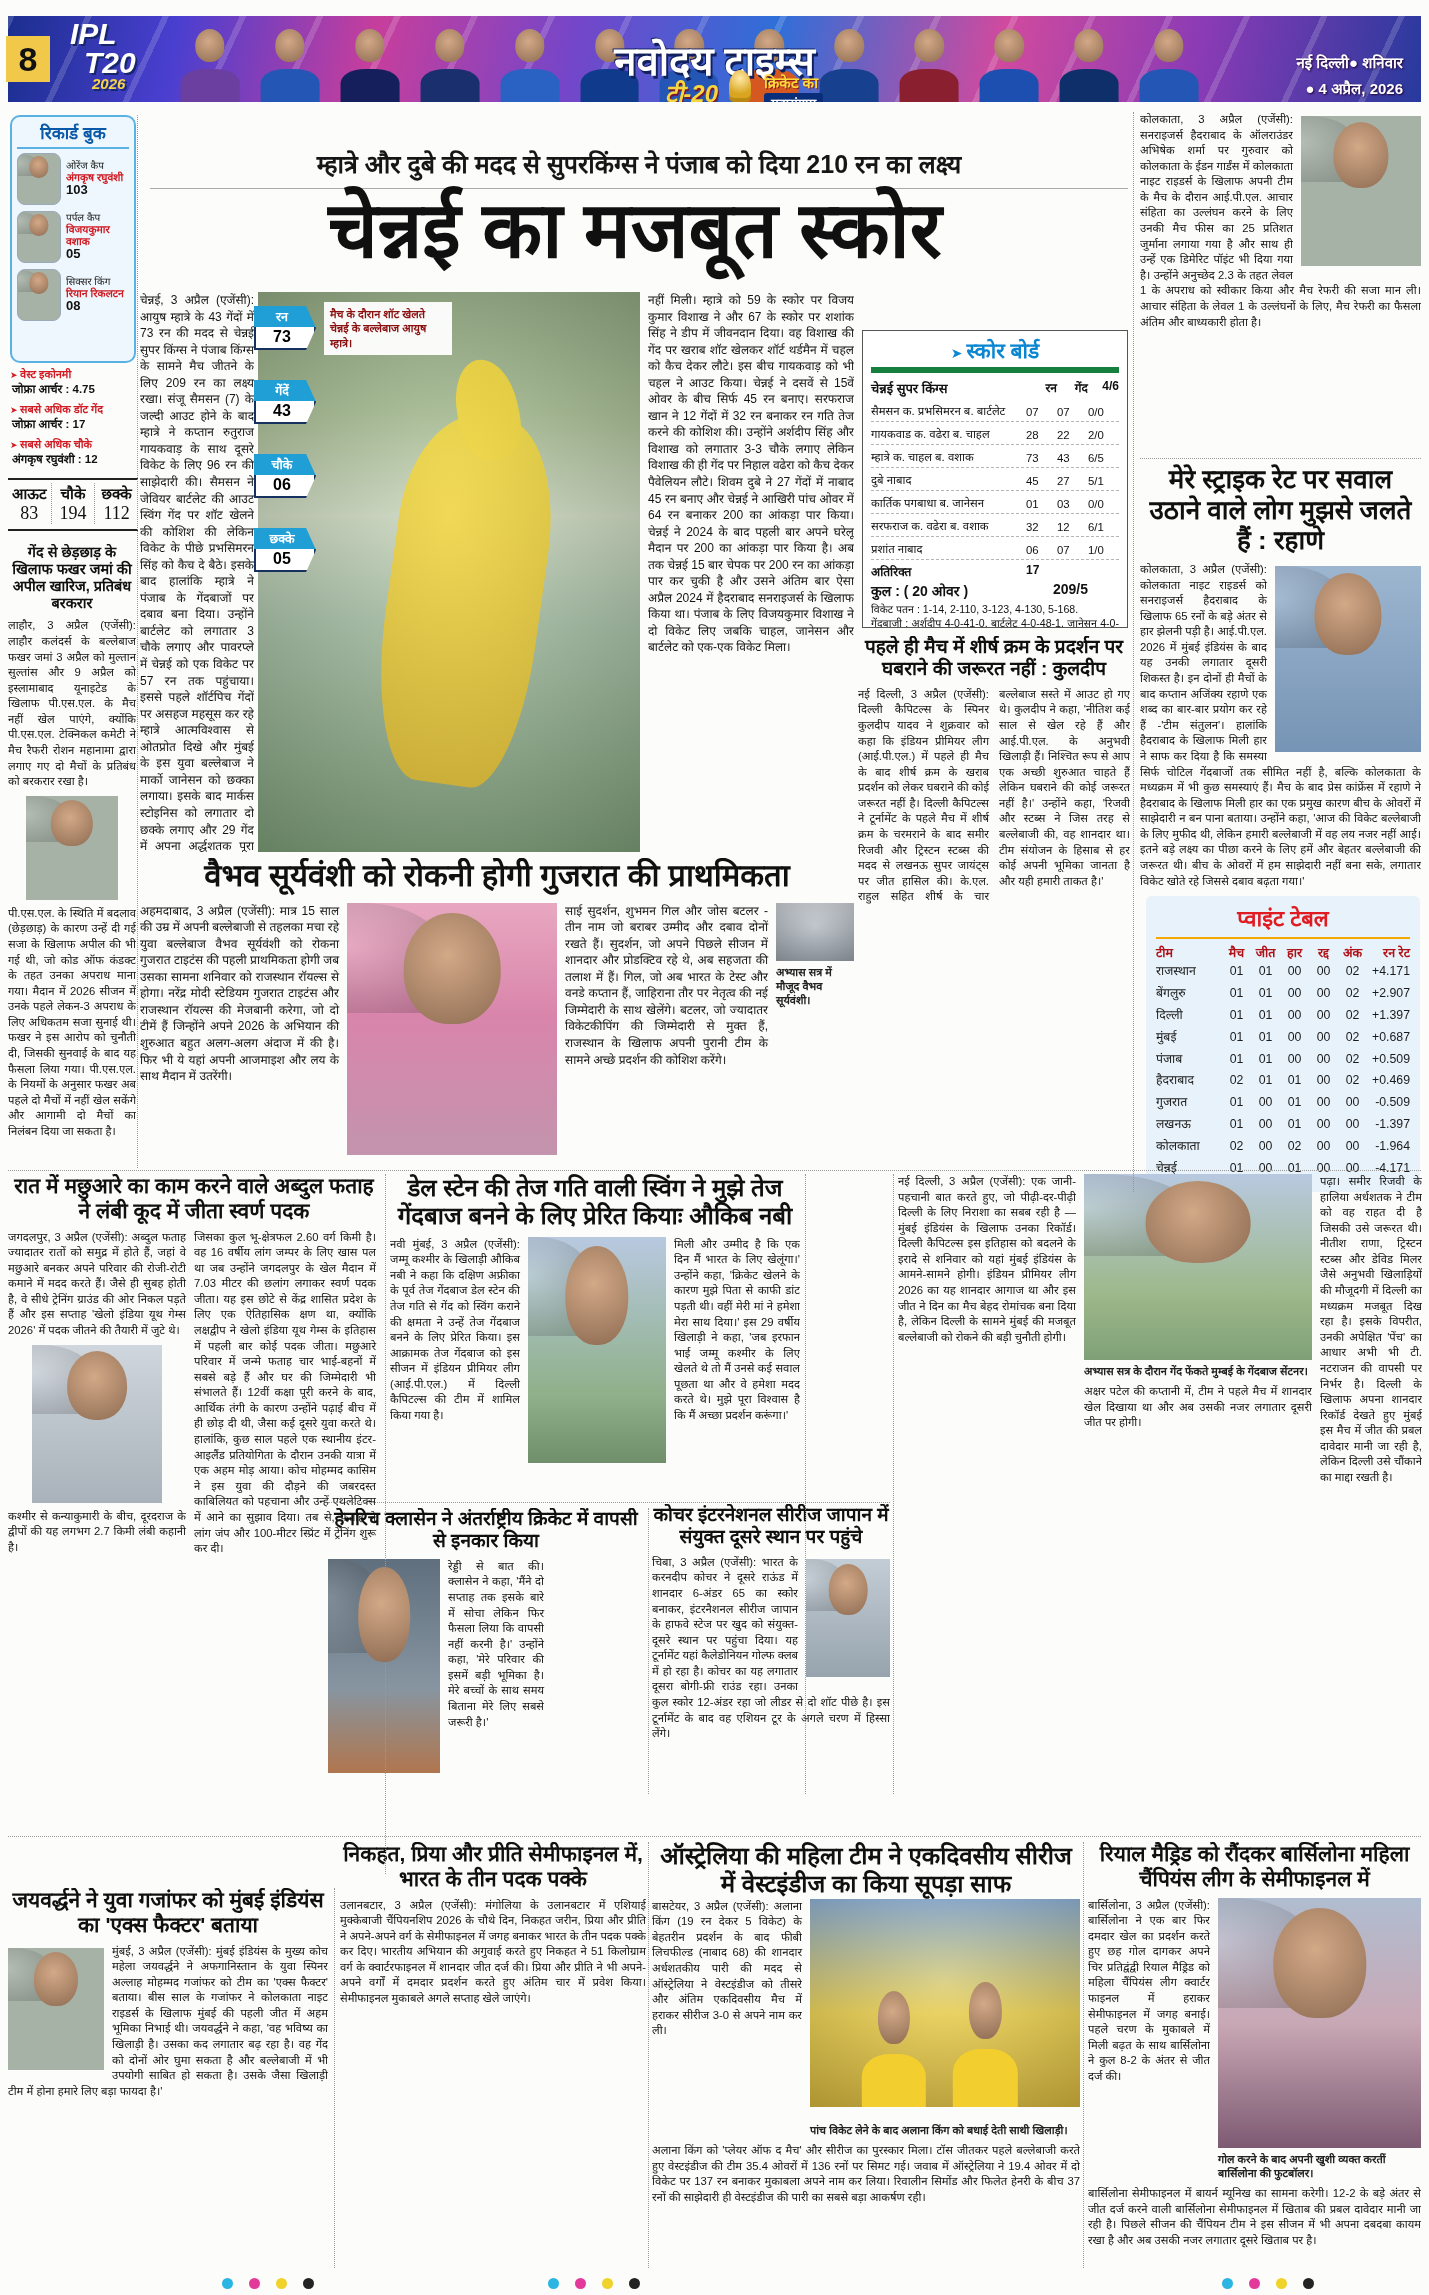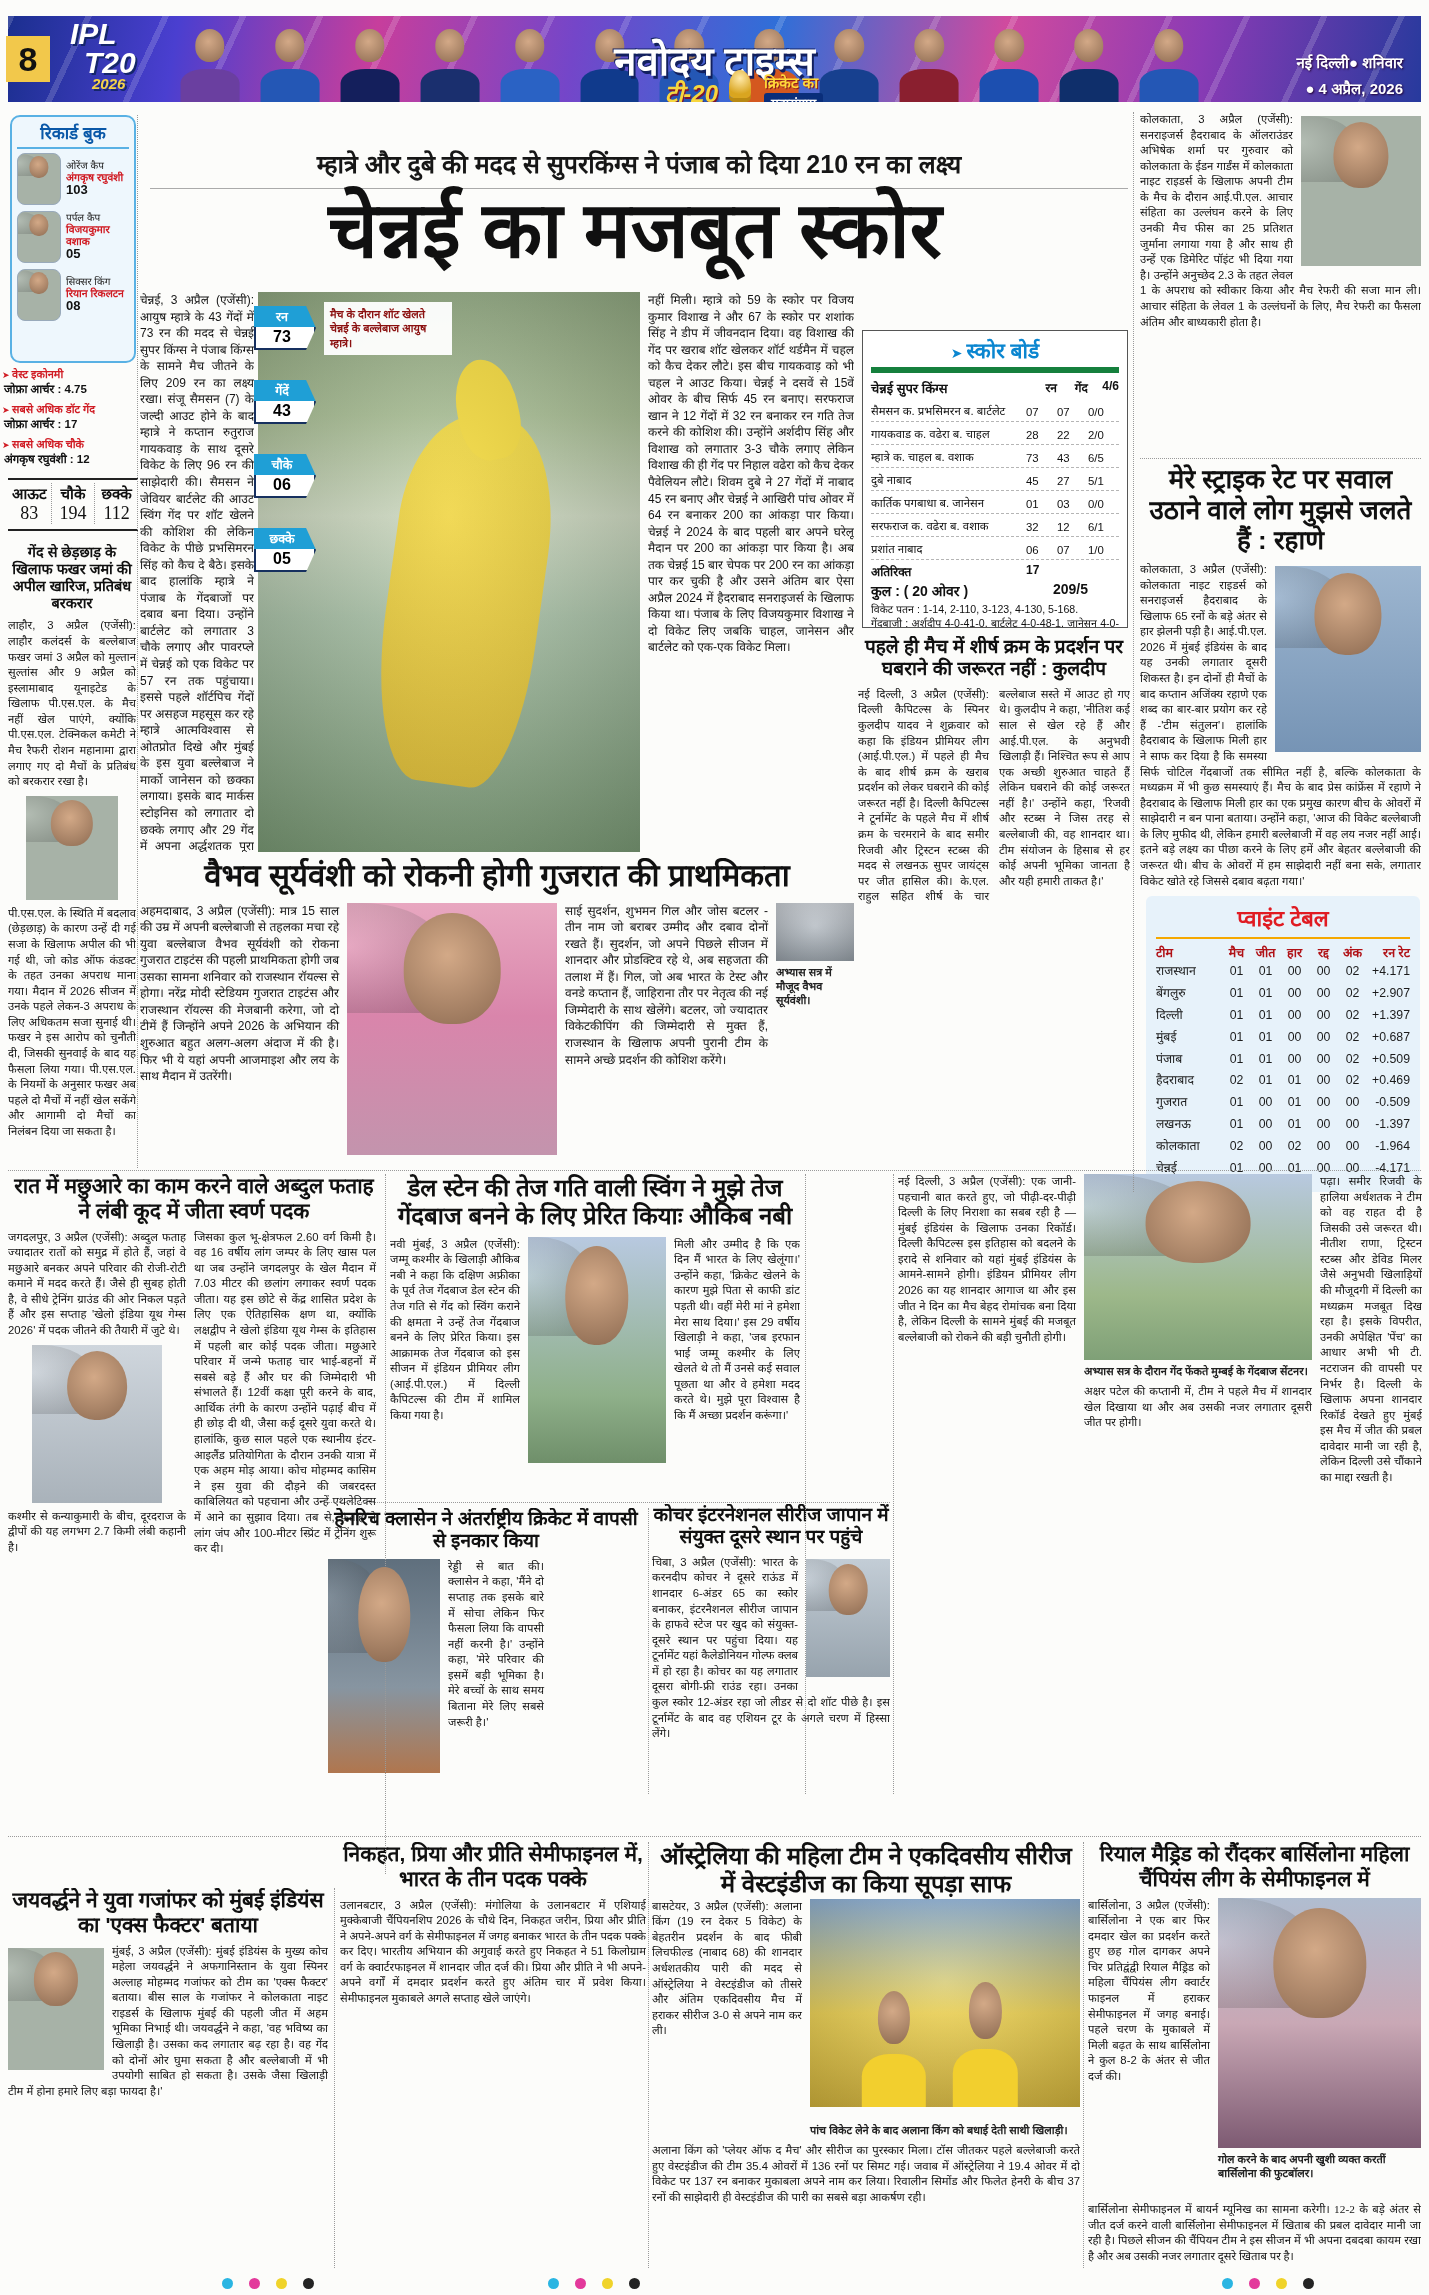--- a/index.html
+++ b/index.html
@@ -45,21 +45,21 @@
   .hdiv { position:absolute; border-top:1px dotted #9a9a9a; height:0; }
   
   .rb-box { position:absolute; left:10px; top:115px; width:126px; height:248px; border:2px solid #59b1e4; border-radius:10px; background:#eef7fd; padding:4px 5px; }
   .rb-title { color:#0a58a8; font-weight:bold; font-size:17px; text-align:center; border-bottom:2px solid #59b1e4; padding-bottom:3px; margin-bottom:4px;}
   .rb-card { display:flex; gap:5px; margin-bottom:6px; align-items:center;}
   .rb-photo { width:44px; height:52px; border-radius:8px; flex:0 0 auto; border:1px solid #9ab;}
   .rb-info { flex:1; line-height:1.15; }
   .rb-label { font-size:10px; color:#222; }
   .rb-name { font-size:10.5px; color:#d01c24; font-weight:bold; }
   .rb-value { font-size:13px; font-weight:bold; color:#111; }
-  .rb-bullets { position:absolute; left:2px; top:366px; width:126px; }
+  .rb-bullets { position:absolute; left:10px; top:366px; width:126px; }
   .rb-b { margin-bottom:5px; }
   .rb-b-label { color:#d01c24; font-weight:bold; font-size:11px; }
   .rb-b-label::before { content:"➤ "; font-size:9px; }
   .rb-b-value { font-weight:bold; font-size:11.5px; color:#111; margin-left:2px;}
   .totals { position:absolute; left:8px; top:478px; width:130px; border-top:2px solid #222; border-bottom:2px solid #222; display:flex; padding:3px 0 5px; }
   .tot-cell { flex:1; text-align:center; }
   .tot-cell + .tot-cell { border-left:1px dotted #999; }
   .tot-label { font-weight:bold; font-size:15px; font-family:"Liberation Serif","DejaVu Serif",serif;}
   .tot-value { font-size:18px; font-family:"Liberation Serif","DejaVu Serif",serif;}
   
@@ -540,21 +540,21 @@
 
   <div class="block" style="left:1088px; top:1842px; width:333px; height:426px;">
     <div class="hl art-hl-21" style="margin-bottom:6px;">रियाल मैड्रिड को रौंदकर बार्सिलोना महिला चैंपियंस लीग के सेमीफाइनल में</div>
     <div class="flexrow">
       <div class="jtext sm" style="width:122px;">बार्सिलोना, 3 अप्रैल (एजेंसी): बार्सिलोना ने एक बार फिर दमदार खेल का प्रदर्शन करते हुए छह गोल दागकर अपने चिर प्रतिद्वंद्वी रियाल मैड्रिड को महिला चैंपियंस लीग क्वार्टर फाइनल में हराकर सेमीफाइनल में जगह बनाई। पहले चरण के मुकाबले में मिली बढ़त के साथ बार्सिलोना ने कुल 8-2 के अंतर से जीत दर्ज की।</div>
       <div style="flex:1;">
         <div class="photo bust" style="--jersey:#7a2742; width:100%; height:250px; background:linear-gradient(180deg,#b0bdd0,#c9a8b5 50%,#7d5a72);"></div>
         <div class="cap" style="margin-top:4px;">गोल करने के बाद अपनी खुशी व्यक्त करतीं बार्सिलोना की फुटबॉलर।</div>
       </div>
     </div>
-    <div class="jtext sm" style="margin-top:22px;font-family:Liberation Serif, serif;">बार्सिलोना सेमीफाइनल में बायर्न म्यूनिख का सामना करेगी। 12-2 के बड़े अंतर से जीत दर्ज करने वाली बार्सिलोना सेमीफाइनल में खिताब की प्रबल दावेदार मानी जा रही है। पिछले सीजन की चैंपियन टीम ने इस सीजन में भी अपना दबदबा कायम रखा है और अब उसकी नजर लगातार दूसरे खिताब पर है।</div>
+    <div class="jtext sm" style="margin-top:6px;">बार्सिलोना सेमीफाइनल में बायर्न म्यूनिख का सामना करेगी। 12-2 के बड़े अंतर से जीत दर्ज करने वाली बार्सिलोना सेमीफाइनल में खिताब की प्रबल दावेदार मानी जा रही है। पिछले सीजन की चैंपियन टीम ने इस सीजन में भी अपना दबदबा कायम रखा है और अब उसकी नजर लगातार दूसरे खिताब पर है।</div>
   </div>
 
   <div class="vdiv" style="left:137px; top:115px; height:1053px;"></div>
   <div class="vdiv" style="left:1133px; top:112px; height:1080px;"></div>
   <div class="vdiv" style="left:385px; top:1174px; height:700px;"></div>
   <div class="vdiv" style="left:805px; top:1174px; height:620px;"></div>
   <div class="vdiv" style="left:893px; top:1174px; height:620px;"></div>
   <div class="vdiv" style="left:648px; top:1508px; height:286px;"></div>
   <div class="vdiv" style="left:648px; top:1842px; height:426px;"></div>
   <div class="vdiv" style="left:1083px; top:1842px; height:426px;"></div>

